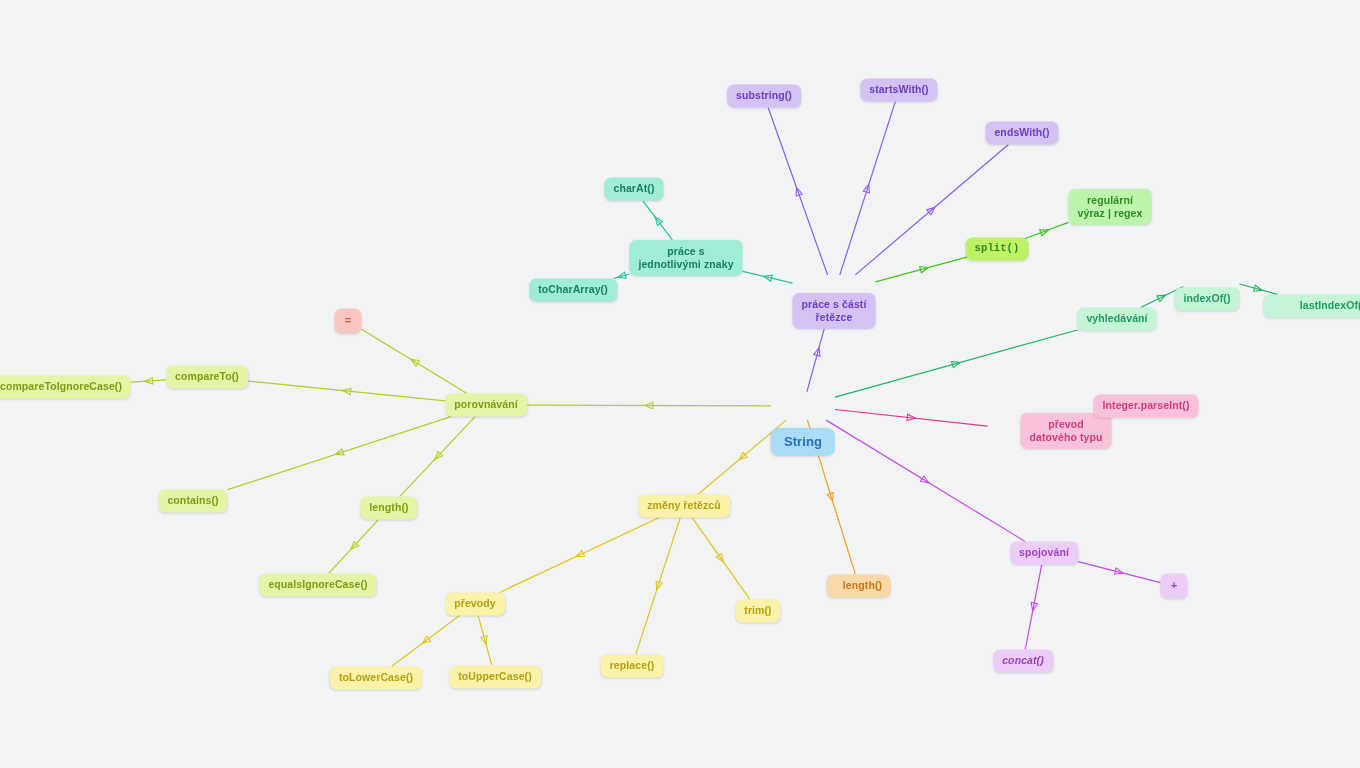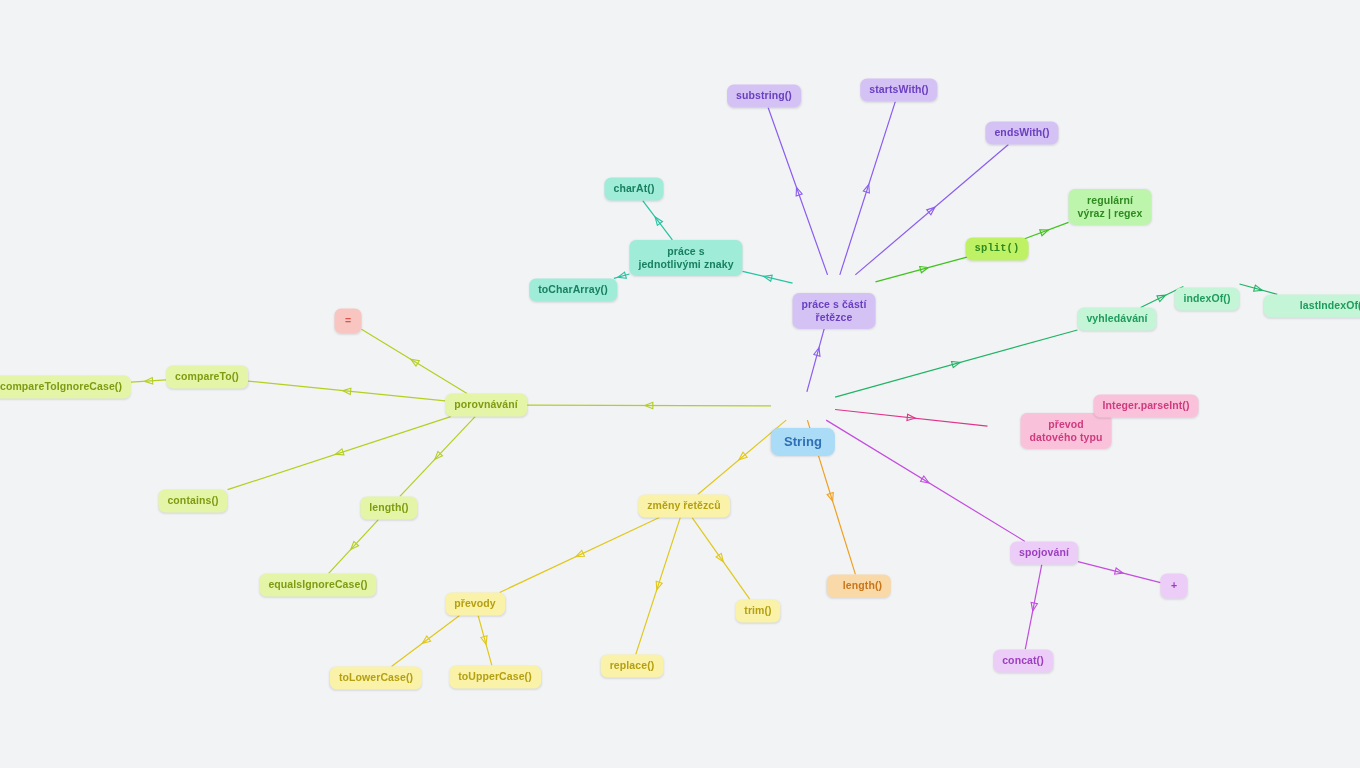--- a/index.html
+++ b/index.html
@@ -195,21 +195,21 @@
       <div class="node green" style="left: 997px; top: 249px; background: #bef264; color: rgb(47, 138, 32); font-family: Liberation Mono, monospace;">split()</div>
       <div class="node green" style="left: 1110px; top: 207px; background: rgb(189, 245, 173); color: rgb(47, 138, 32);">regulární
 výraz | regex</div>
       <div class="node mint" style="left: 1117px; top: 319px; background: rgb(196, 245, 214); color: rgb(31, 155, 93);">vyhledávání</div>
       <div class="node mint" style="left: 1207px; top: 275px; background: rgb(196, 245, 214); color: rgb(31, 155, 93); margin-top: 24px;">indexOf()</div>
       <div class="node mint" style="left: 1319px; top: 306px; background: rgb(196, 245, 214); color: rgb(31, 155, 93); padding-left: 36px;">lastIndexOf()</div>
       <div class="node pink" style="left: 1033px; top: 431px; background: rgb(249, 194, 218); color: rgb(207, 59, 126); margin-left: 33px;">převod
 datového typu</div>
       <div class="node pink" style="left: 1146px; top: 406px; background: rgb(249, 194, 218); color: rgb(207, 59, 126);">Integer.parseInt()</div>
       <div class="node violet" style="left: 1044px; top: 553px; background: rgb(236, 205, 247); color: rgb(155, 63, 192);">spojování</div>
-      <div class="node violet" style="left: 1023px; top: 661px; background: rgb(236, 205, 247); color: rgb(155, 63, 192);">concat()</div>
+      <div class="node violet" style="left: 1023px; top: 661px; background: rgb(236, 205, 247); color: rgb(155, 63, 192); font-style: italic;">concat()</div>
       <div class="node violet tiny" style="left: 1174px; top: 586px; background: rgb(236, 205, 247); color: rgb(155, 63, 192);">+</div>
       <div class="node orange" style="left: 859px; top: 586px; background: rgb(249, 217, 168); color: rgb(201, 118, 26); padding-left: 16px;">length()</div>
       <div class="node yellow" style="left: 684px; top: 506px; background: rgb(249, 242, 168); color: rgb(181, 160, 18);">změny řetězců</div>
       <div class="node yellow" style="left: 758px; top: 611px; background: rgb(249, 242, 168); color: rgb(181, 160, 18);">trim()</div>
       <div class="node yellow" style="left: 632px; top: 666px; background: rgb(249, 242, 168); color: rgb(181, 160, 18);">replace()</div>
       <div class="node yellow" style="left: 475px; top: 604px; background: rgb(249, 242, 168); color: rgb(181, 160, 18);">převody</div>
       <div class="node yellow" style="left: 376px; top: 678px; background: rgb(249, 242, 168); color: rgb(181, 160, 18);">toLowerCase()</div>
       <div class="node yellow" style="left: 495px; top: 677px; background: rgb(249, 242, 168); color: rgb(181, 160, 18);">toUpperCase()</div>
       <div class="node olive" style="left: 486px; top: 405px; background: rgb(228, 245, 168); color: rgb(127, 155, 18);">porovnávání</div>
       <div class="node salmon tiny" style="left: 348px; top: 321px; background: rgb(249, 197, 192); color: rgb(217, 84, 74);">=</div>

